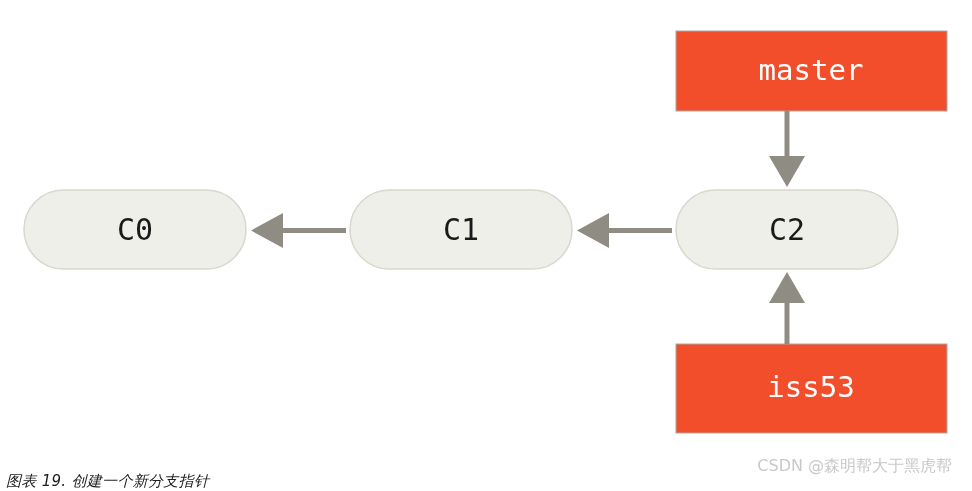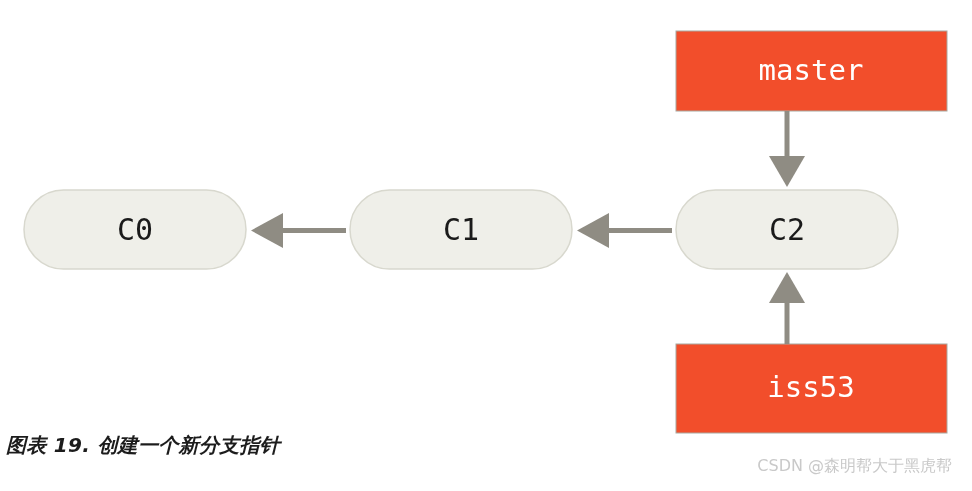--- a/index.html
+++ b/index.html
@@ -34,24 +34,24 @@
   .branch-label {
     font-family: "DejaVu Sans Mono", "Liberation Mono", monospace;
     font-size: 29px;
     fill: #ffffff;
     text-anchor: middle;
     dominant-baseline: middle;
   }
   .caption {
     position: absolute;
     left: 6px;
-    top: 432px;
+    top: 472px;
     font-family: "DejaVu Sans", "Liberation Sans", sans-serif;
-    font-size: 20px;
-    font-weight: bold;
+    font-size: 15px;
+    font-weight: normal;
     font-style: italic;
     color: #1c1c1c;
     white-space: nowrap;
     letter-spacing: 0.3px;
   }
   .watermark {
     position: absolute;
     right: 20px;
     top: 456px;
     font-family: "DejaVu Sans", "Liberation Sans", sans-serif;

